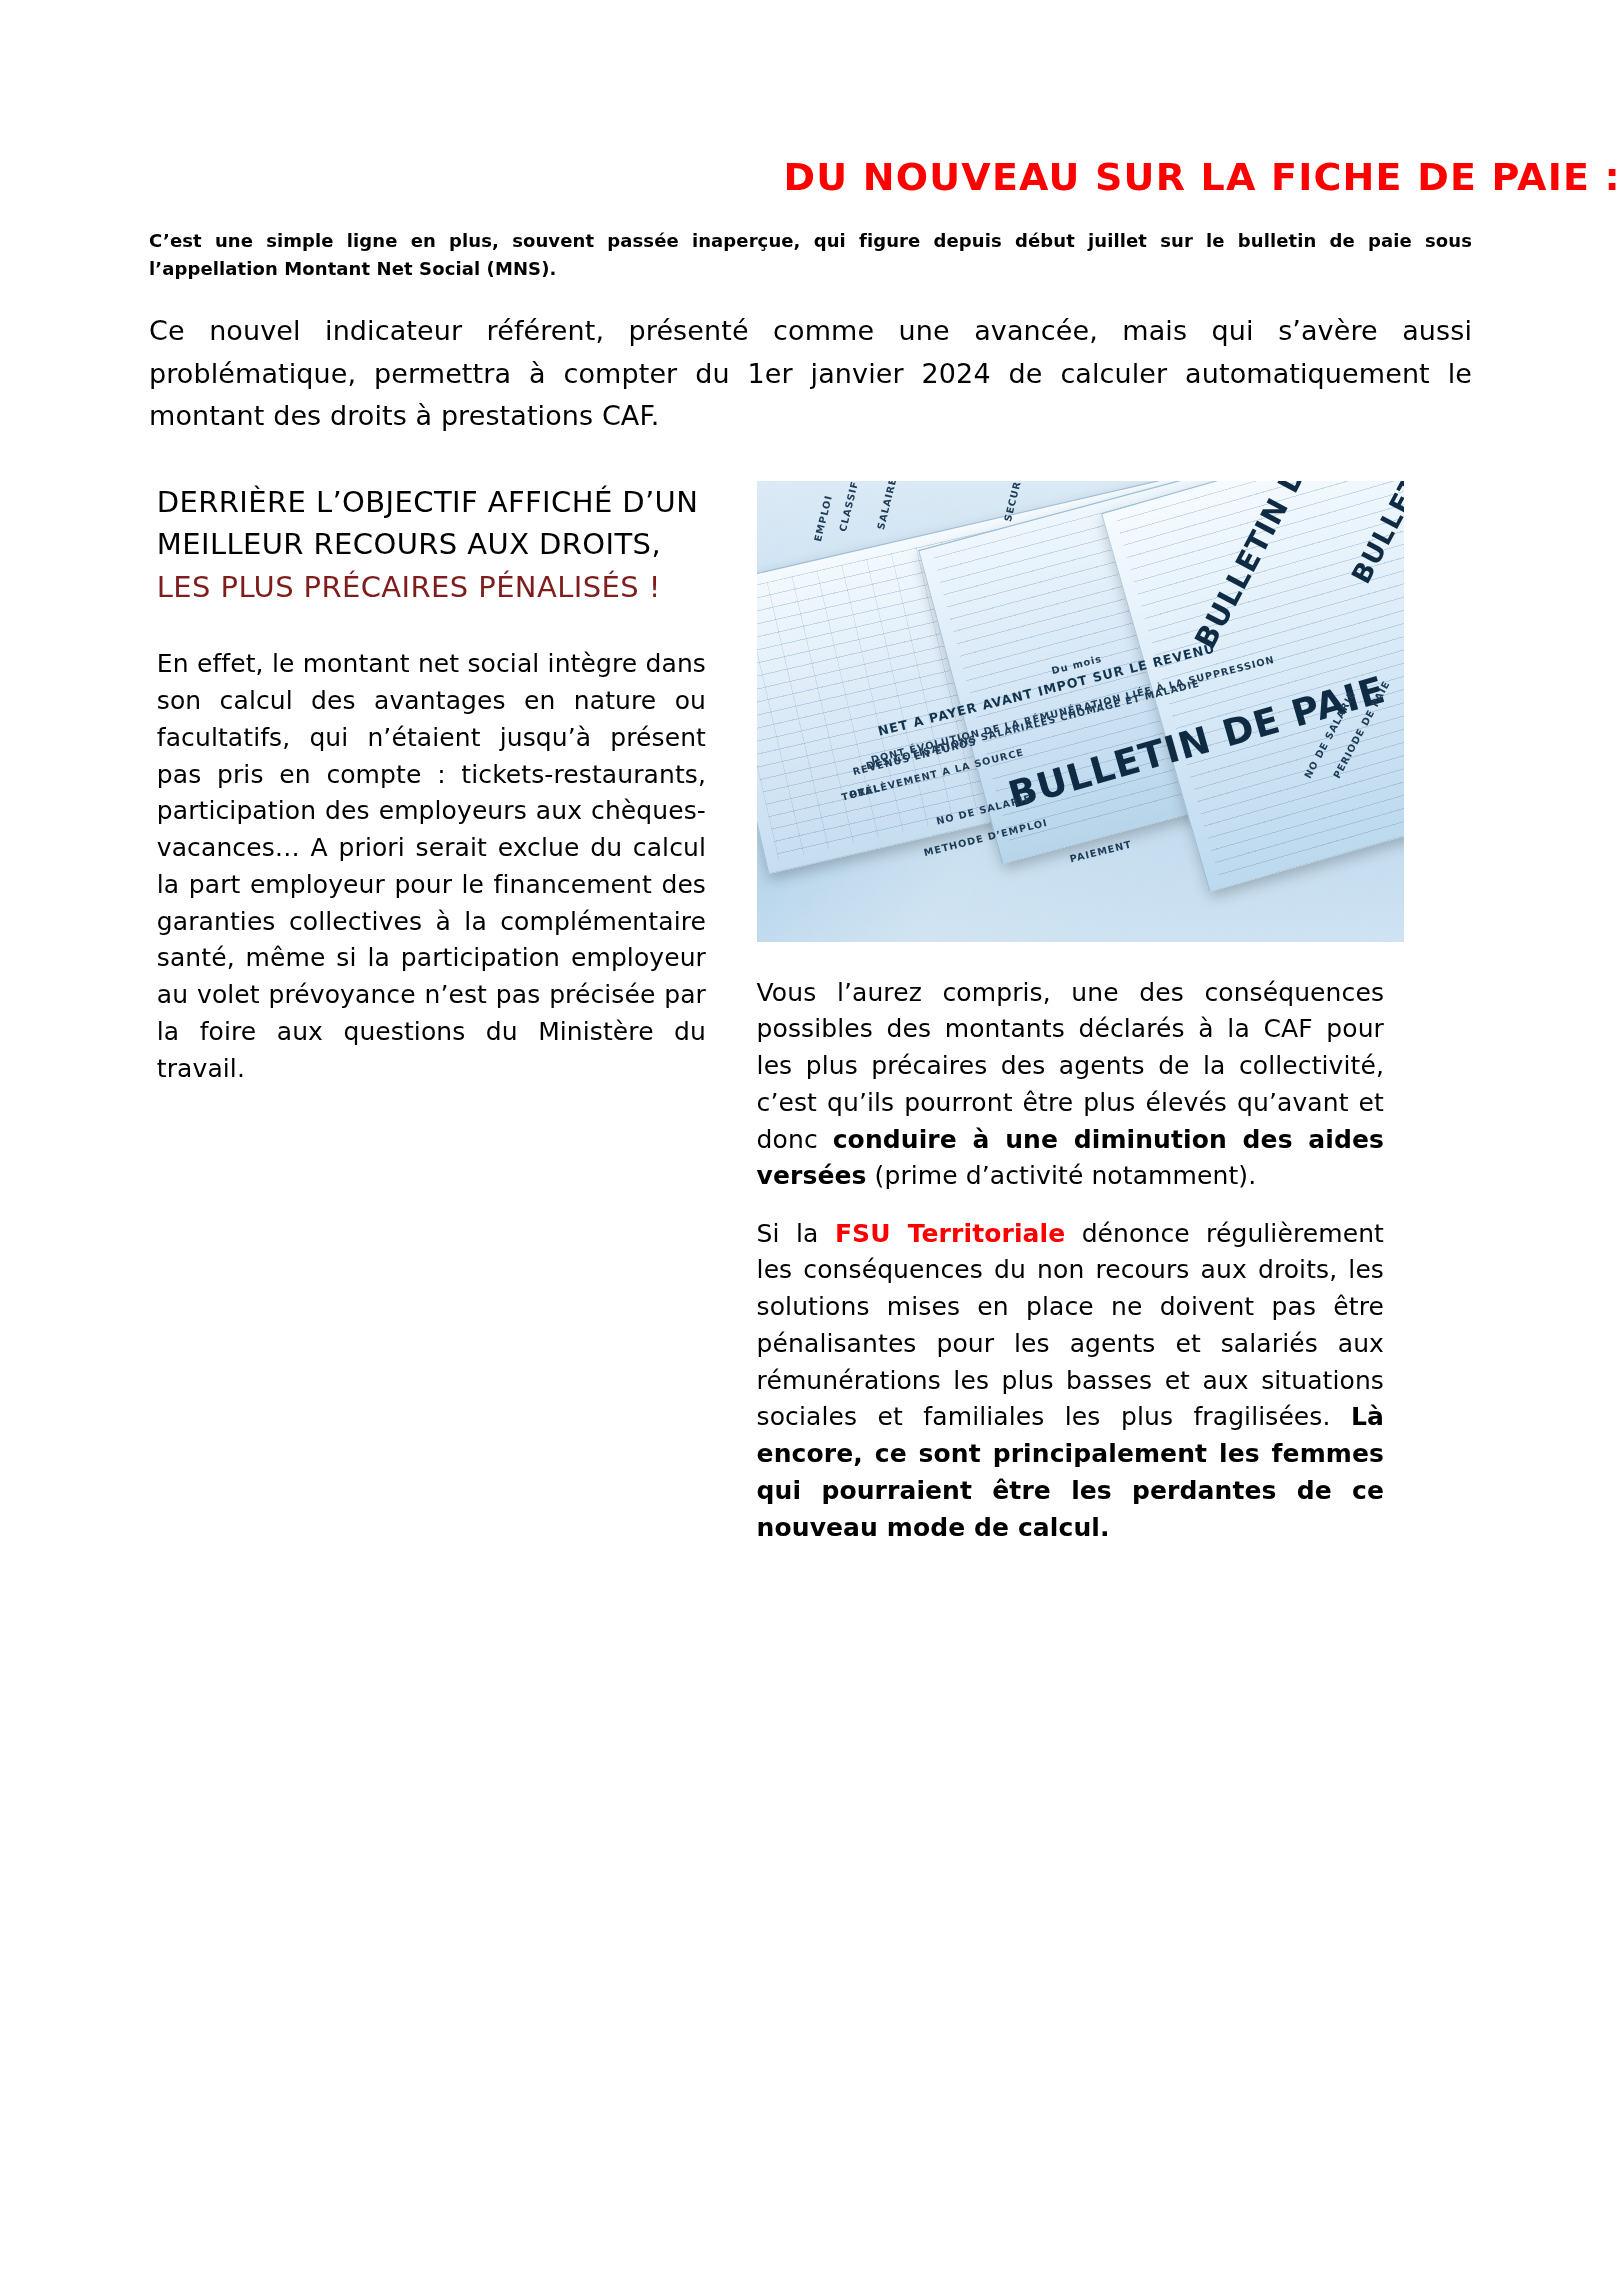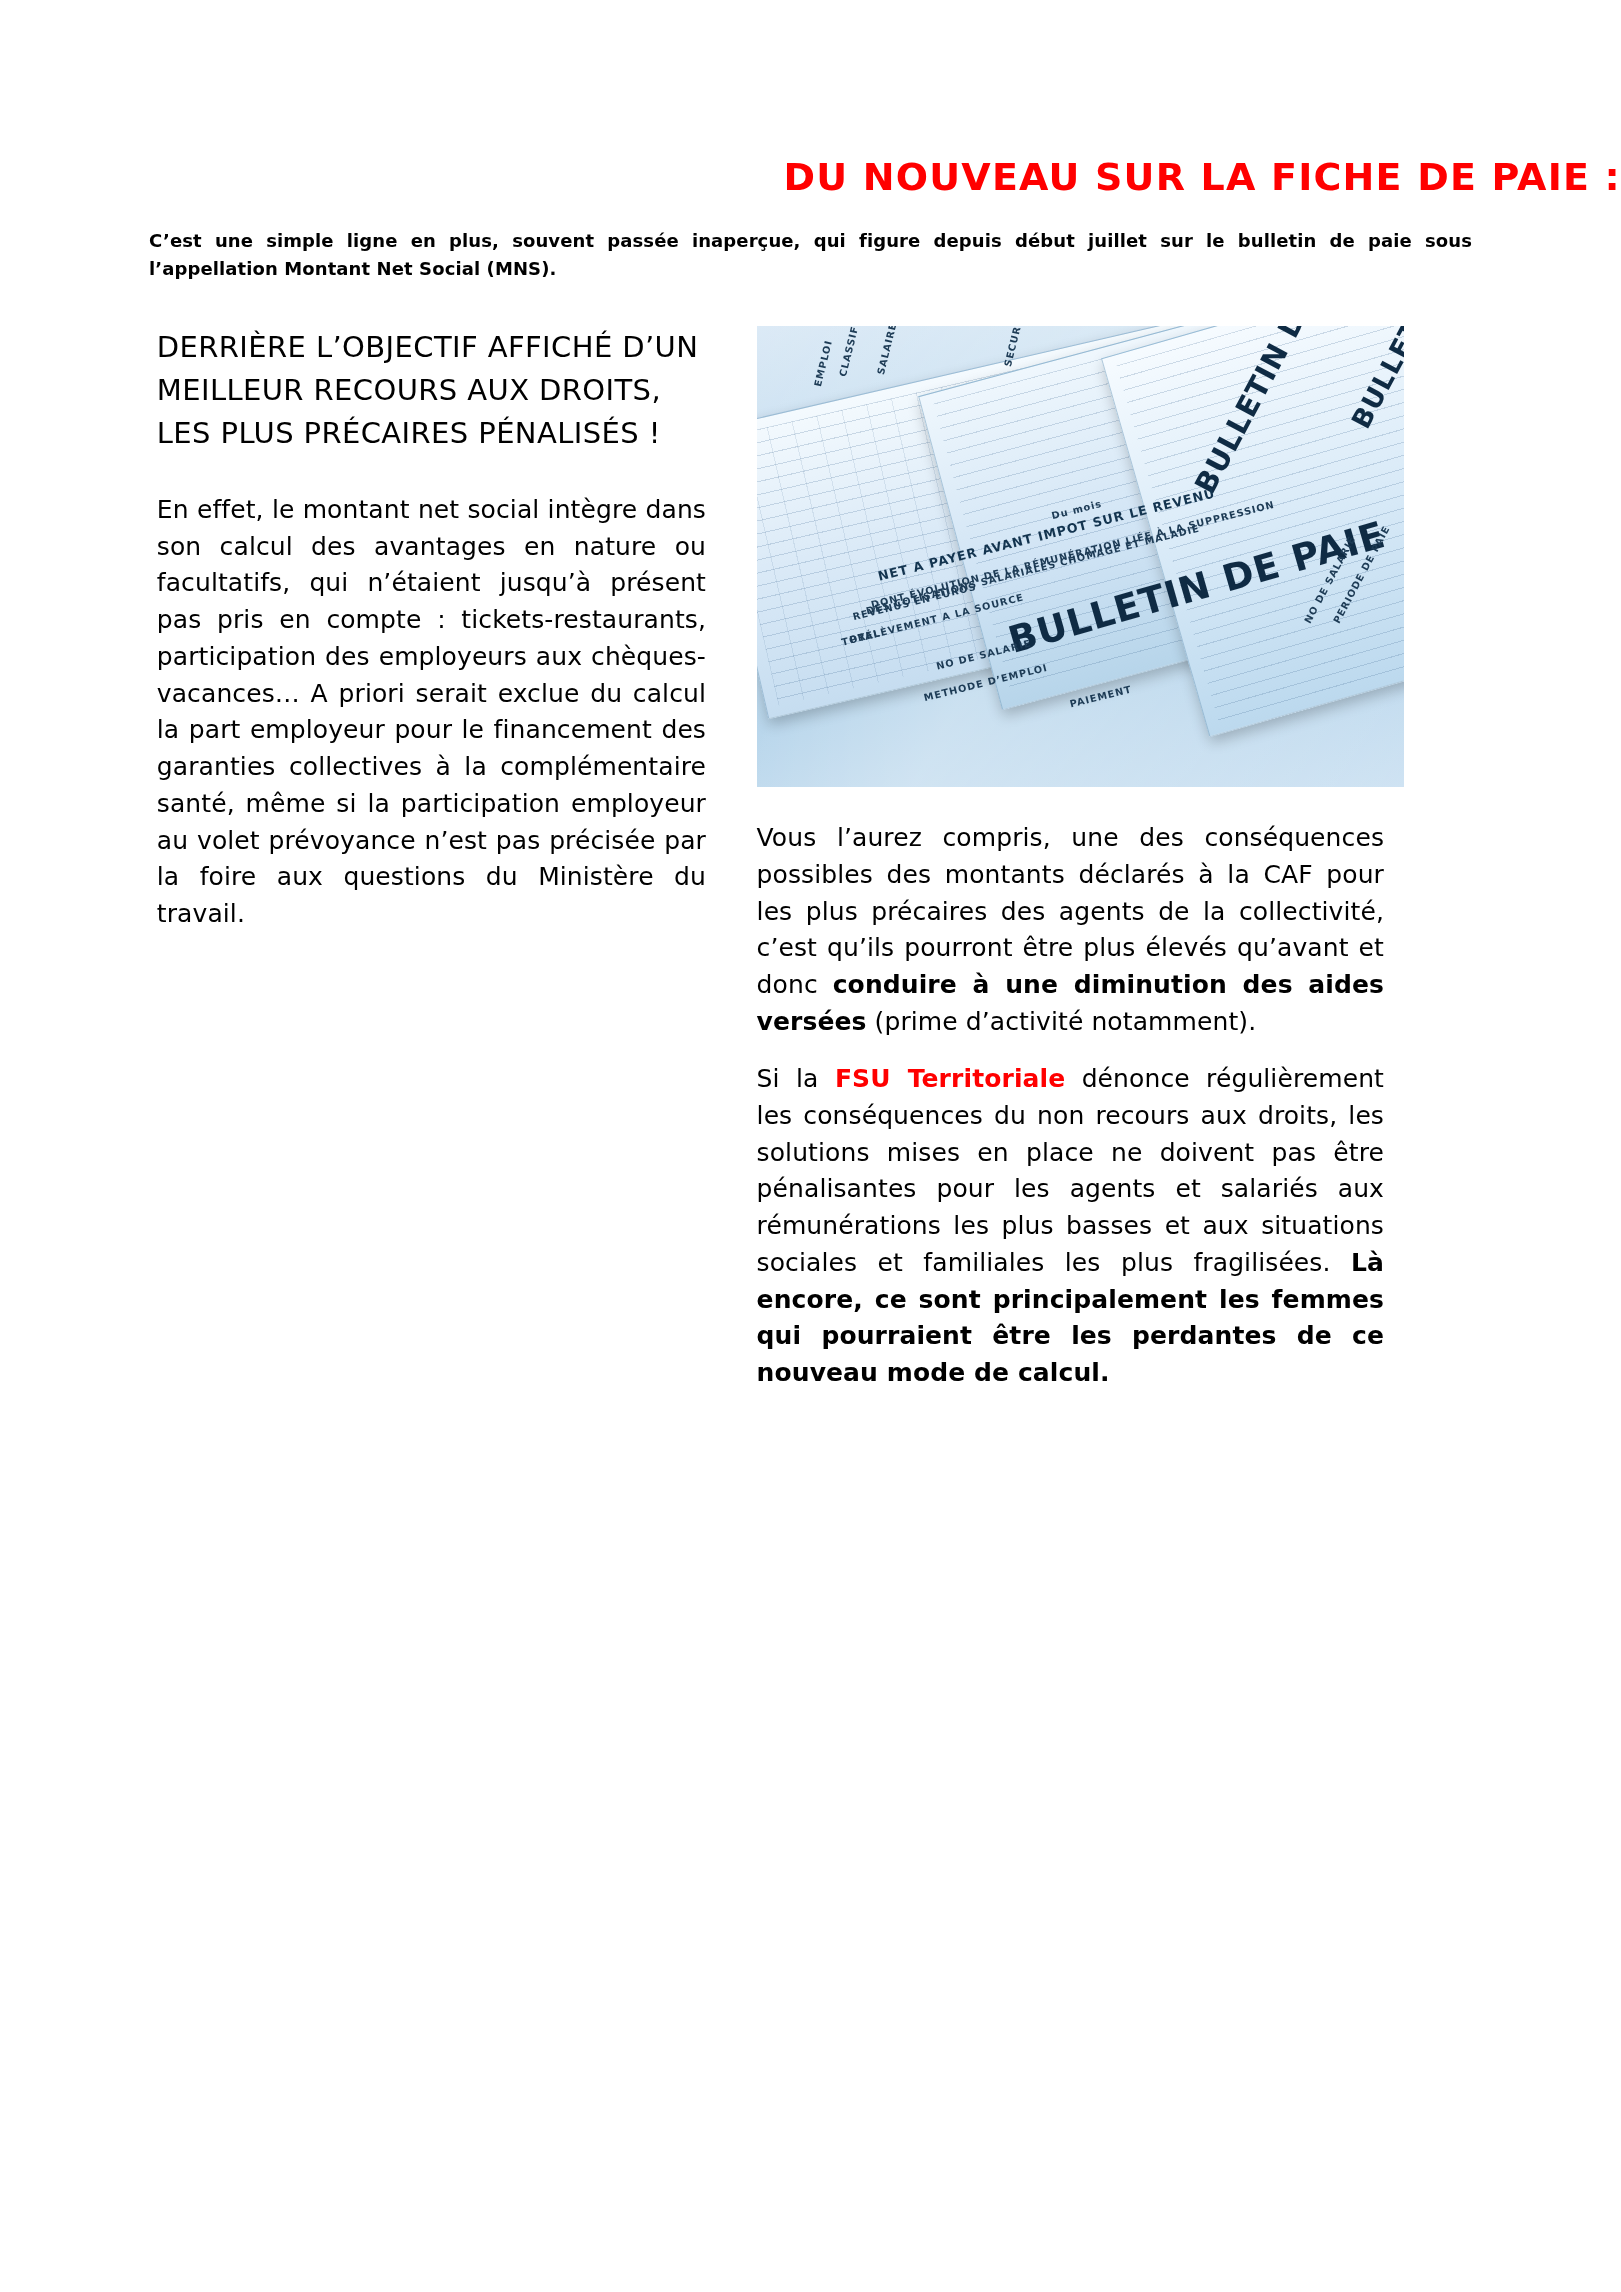--- a/index.html
+++ b/index.html
@@ -81,21 +81,21 @@
 
   .heading-box {
     font-size: 29px;
     line-height: 1.48;
     font-weight: normal;
     letter-spacing: 0.4px;
     padding-left: 7.8px;
     margin-bottom: 9.8px;
   }
   .heading-box .red {
-    color: #000000;
+    color: #7f1d1d;
   }
 
   .img-wrap {
     width: 647px;
     height: 461px;
     overflow: hidden;
     position: relative;
     background: #cfe2f1;
     border: 0;
   }
@@ -220,20 +220,21 @@
 
 <div class="page">
 
   <div class="title-block">
     <span class="title-line">DU NOUVEAU SUR LA FICHE DE PAIE :</span>
   </div>
 
   <div class="content">
 
     <p class="intro-bold">C’est une simple ligne en plus, souvent passée inaperçue, qui figure depuis début juillet sur le bulletin de paie sous l’appellation Montant Net Social (MNS).</p>
+    <p class="intro-normal">Ce nouvel indicateur référent, présenté comme une avancée, mais qui s’avère aussi problématique, permettra à compter du 1er janvier 2024 de calculer automatiquement le montant des droits à prestations CAF.</p>
 
     <div class="cols">
 
       <div class="col-left">
 
         <div class="heading-box">
           <span>DERRIÈRE L’OBJECTIF AFFICHÉ D’UN MEILLEUR RECOURS AUX DROITS, </span><span class="red">LES PLUS PRÉCAIRES PÉNALISÉS !</span>
         </div>
 
         <div class="body-text left-text">

